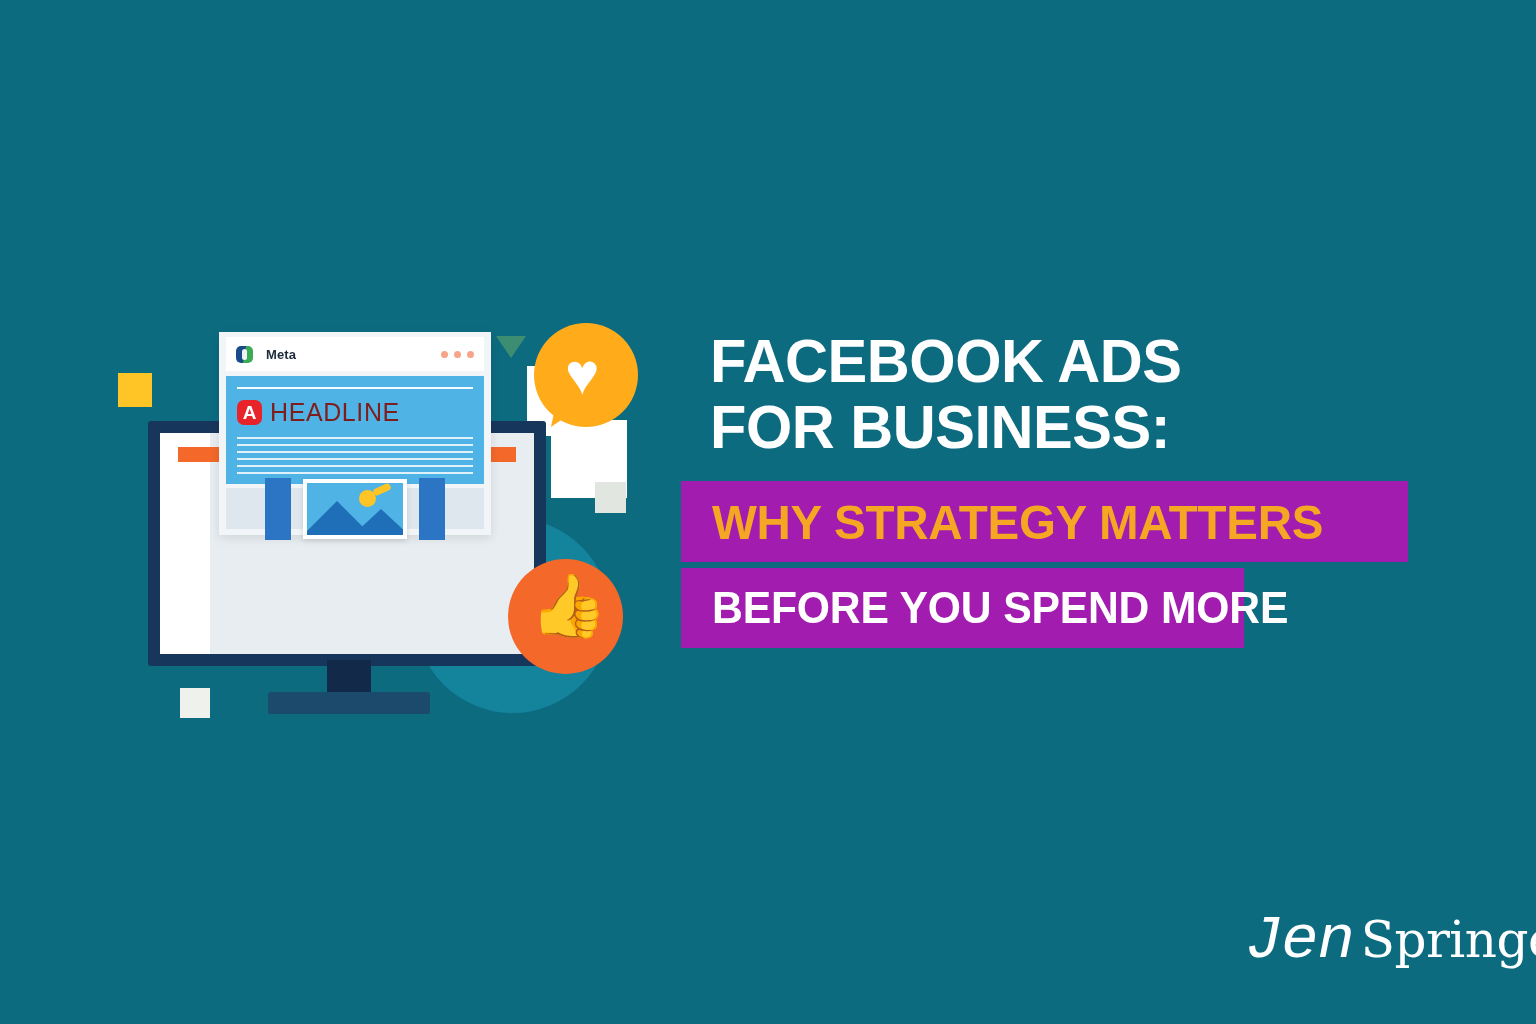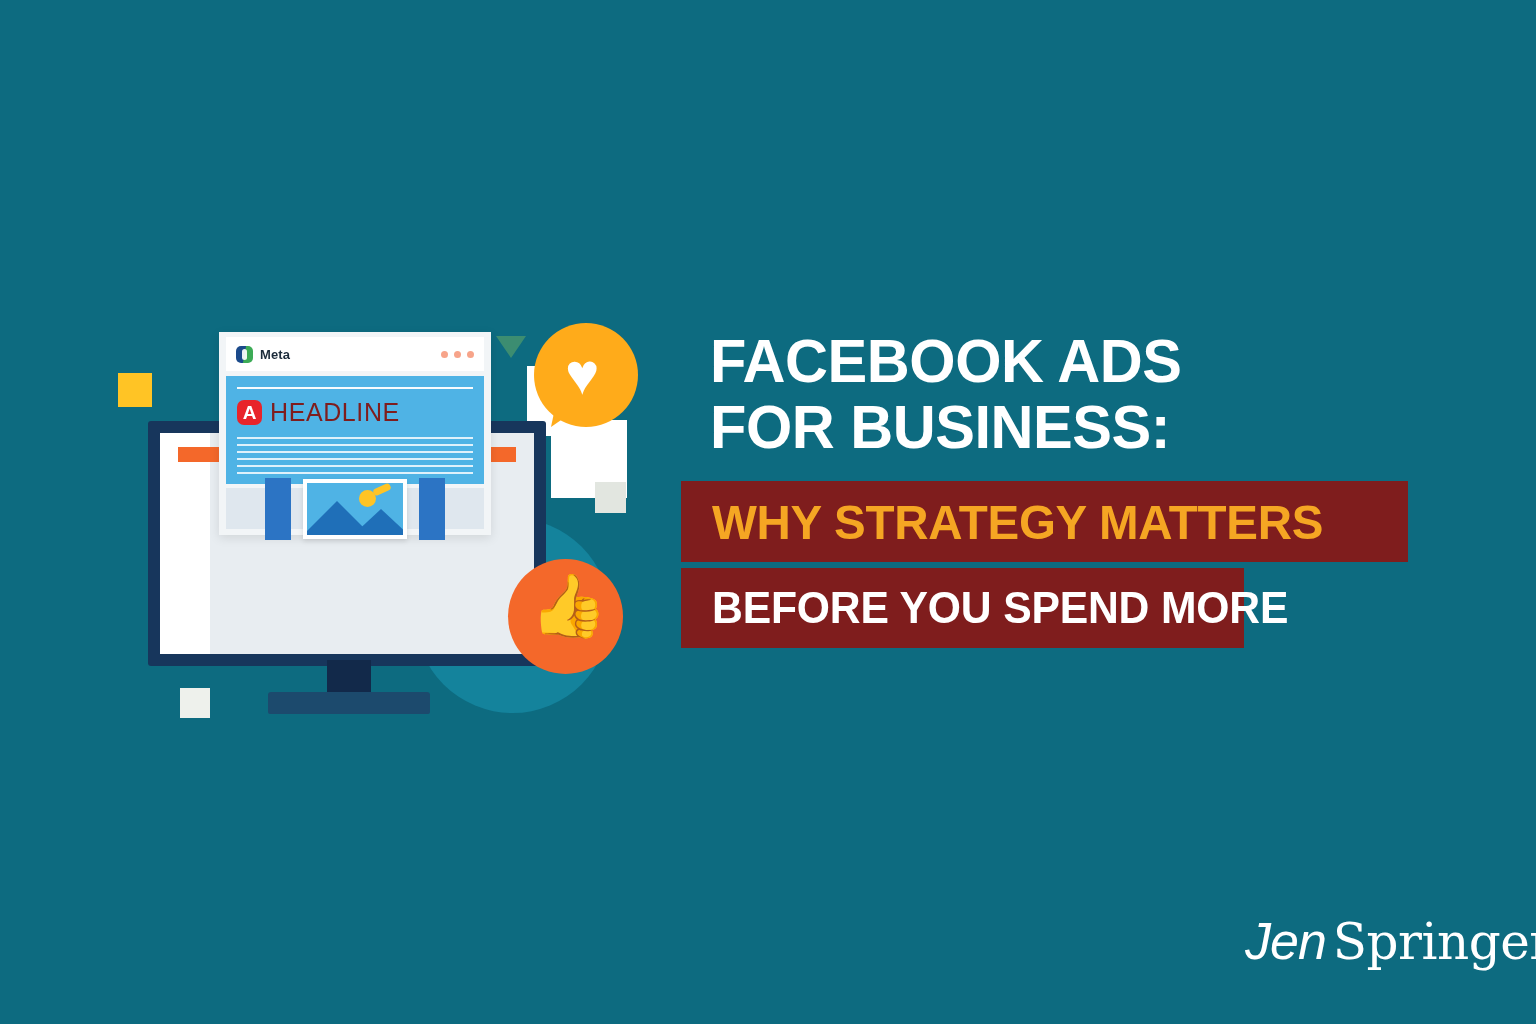--- a/index.html
+++ b/index.html
@@ -85,21 +85,21 @@
     width:17px; height:17px; border-radius:5px;
     background:linear-gradient(100deg,#1b4a8b 0 48%, #3cab56 52% 100%);
     position:relative; flex:0 0 auto;
   }
   #meta-logo::after{
     content:""; position:absolute; left:6px; top:3px;
     width:5px; height:11px; border-radius:3px;
     background:#ffffff; opacity:.92;
   }
   #meta-label {
-    margin-left:7px; font-size:13px; font-weight:700; color:#1c2b3a;
+    margin-left:13px; font-size:13px; font-weight:700; color:#1c2b3a;
     letter-spacing:.1px;
   }
   #browser-dots { margin-left:auto; display:flex; gap:6px; }
   .bdot { width:7px; height:7px; border-radius:50%; background:#f7a48a; }
 
   #browser-body {
     position:absolute; left:7px; top:44px; right:7px; height:108px;
     background:#4fb3e5;
     padding:8px 11px 0 11px;
   }
@@ -183,21 +183,21 @@
     font-size:62px;
     line-height:66px;
     letter-spacing:-0.5px;
     white-space:nowrap;
     transform:scaleX(.96);
     transform-origin:left center;
   }
 
   .highlight-bar {
     position:absolute;
-    background:#7f1d1d;
+    background:#a21caf;
     display:flex; align-items:center;
   }
   #bar-strategy { left:681px; top:481px; width:727px; height:81px; }
   #bar-before   { left:681px; top:568px; width:563px; height:80px; }
   .bar-text {
     font-family:"Liberation Sans", sans-serif;
     font-weight:700;
     white-space:nowrap;
     transform-origin:left center;
   }
@@ -209,23 +209,23 @@
     color:#ffffff; font-size:44px; letter-spacing:-0.2px;
     margin-left:31px; transform:scaleX(.97);
   }
 
   
   #signature {
     position:absolute; left:1245px; top:915px;
     display:flex; align-items:baseline; color:#ffffff;
   }
   #sig-jen {
-    font-family:Liberation Sans, sans-serif;
+    font-family:Liberation Mono, monospace;
     font-style:italic; font-weight:400;
-    font-size:52px; line-height:52px;
+    font-size:62px; line-height:52px;
     letter-spacing:-1px;
   }
   #sig-springer {
     font-family:"DejaVu Serif", serif;
     font-weight:400; font-size:50px; line-height:50px;
     margin-left:7px; letter-spacing:-0.5px;
   }
 </style>
 </head>
 <body>

